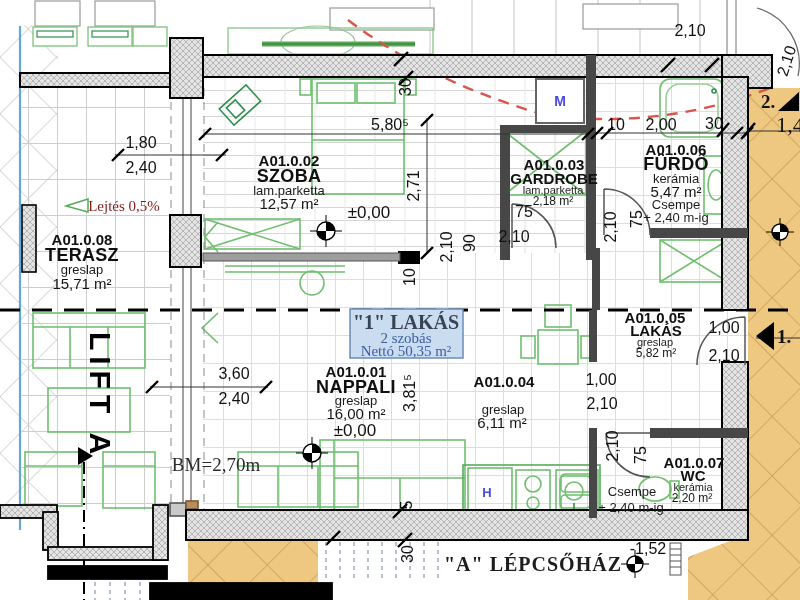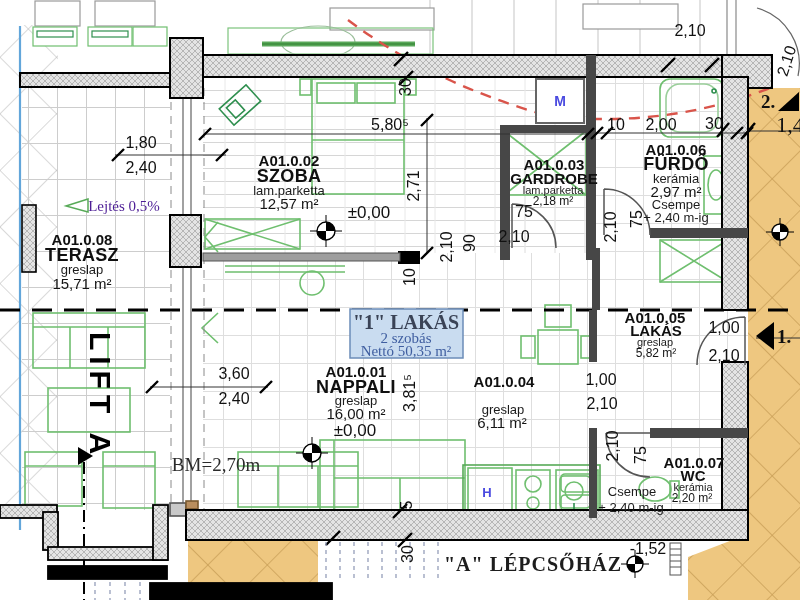--- a/index.html
+++ b/index.html
@@ -12,21 +12,21 @@
   .name{font-weight:bold;font-size:18px;letter-spacing:.3px;}
   .name-sm{font-weight:bold;font-size:15px;}
   .fin{font-size:13px;color:#1c1c1c;}
   .fin-sm{font-size:11px;color:#1c1c1c;}
   .area{font-size:15px;color:#141414;}
   .area-sm{font-size:12px;color:#141414;}
   .dim{font-size:16px;color:#111;}
   .rot{transform:translate(-50%,-50%) rotate(-90deg);}
   .rot72{transform:translate(-50%,-50%) rotate(-72deg);}
   .serif{font-family:"Liberation Serif",serif;}
-  .green{color:#4c1d95;}
+  .green{color:#7f1d1d;}
   .box-title{font-family:"Liberation Serif",serif;font-weight:bold;font-size:20px;color:#3a4356;}
   .box-sub{font-family:"Liberation Serif",serif;font-size:15px;color:#3f5ea0;}
   .stair{font-family:"Liberation Serif",serif;font-weight:bold;font-size:20px;color:#1d1d1d;letter-spacing:1px;}
   .bm{font-family:"Liberation Serif",serif;font-size:19px;color:#2b2b2b;}
   .lift{position:absolute;writing-mode:vertical-rl;transform:translate(-50%,-50%);
         font-weight:bold;font-size:30px;color:#000;letter-spacing:6px;left:100px;top:396px;}
   .mh{font-weight:bold;color:#4a4ae0;}
   .level-txt{font-size:17px;}
 </style>
 </head>
@@ -306,21 +306,21 @@
 <div class="lbl level-txt" style="left:369px;top:212px">±0,00</div>
 
 <div class="lbl id" style="left:554px;top:164px">A01.0.03</div>
 <div class="lbl name-sm" style="left:554px;top:178px">GARDROBE</div>
 <div class="lbl fin-sm" style="left:553px;top:190px">lam.parketta</div>
 <div class="lbl area-sm" style="left:553px;top:201px">2,18 m²</div>
 
 <div class="lbl id" style="left:676px;top:149px">A01.0.06</div>
 <div class="lbl name" style="left:676px;top:164px">FÜRDŐ</div>
 <div class="lbl fin" style="left:676px;top:178px">kerámia</div>
-<div class="lbl area" style="left:676px;top:191px">2,97 m²</div>
+<div class="lbl area" style="left:676px;top:191px">5,47 m²</div>
 <div class="lbl fin" style="left:676px;top:204px">Csempe</div>
 <div class="lbl fin" style="left:676px;top:217px">+ 2,40 m-ig</div>
 
 <div class="lbl id" style="left:356px;top:371px">A01.0.01</div>
 <div class="lbl name" style="left:356px;top:387px">NAPPALI</div>
 <div class="lbl fin" style="left:356px;top:400px">greslap</div>
 <div class="lbl area" style="left:356px;top:413px">16,00 m²</div>
 <div class="lbl level-txt" style="left:355px;top:430px">±0,00</div>
 
 <div class="lbl id" style="left:504px;top:381px">A01.0.04</div>

